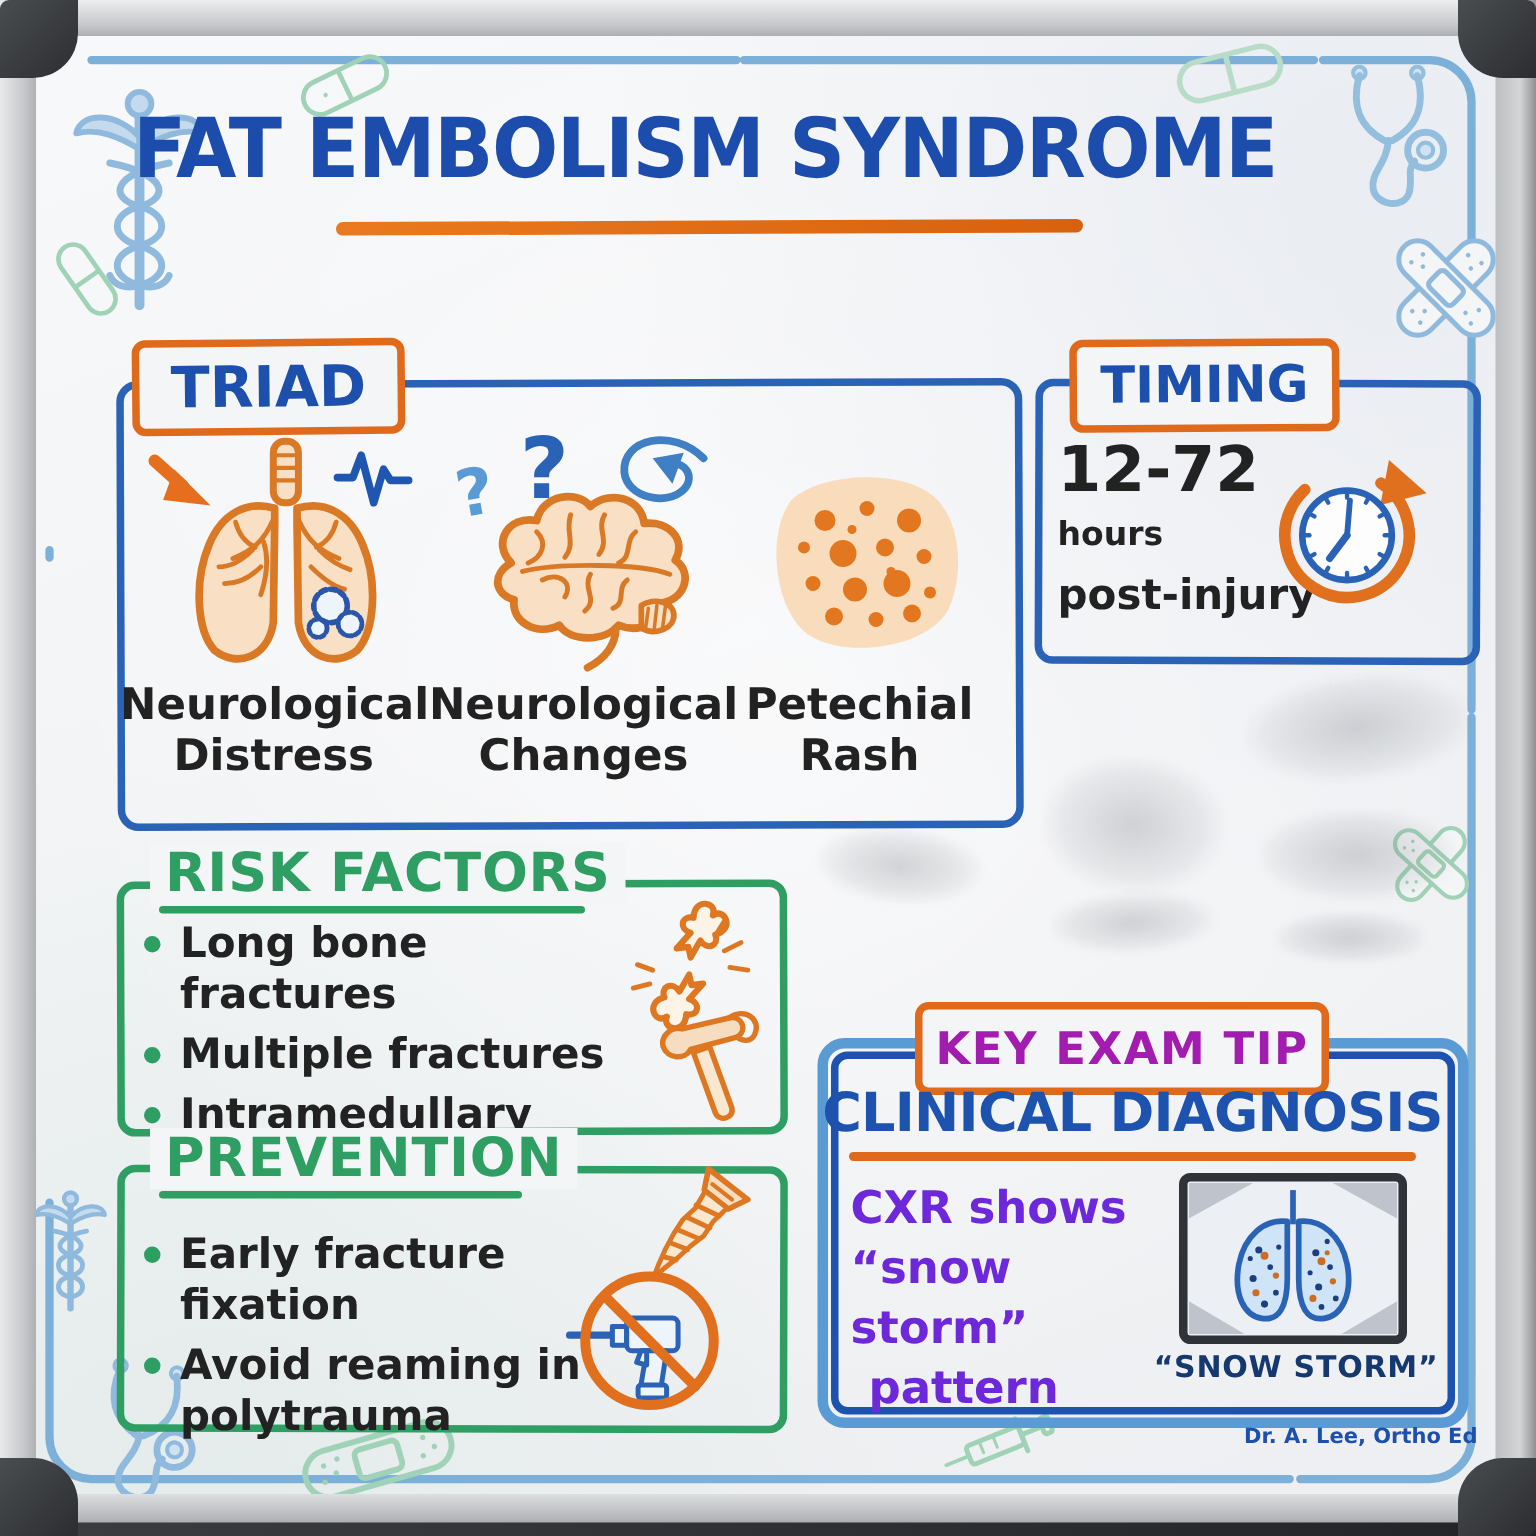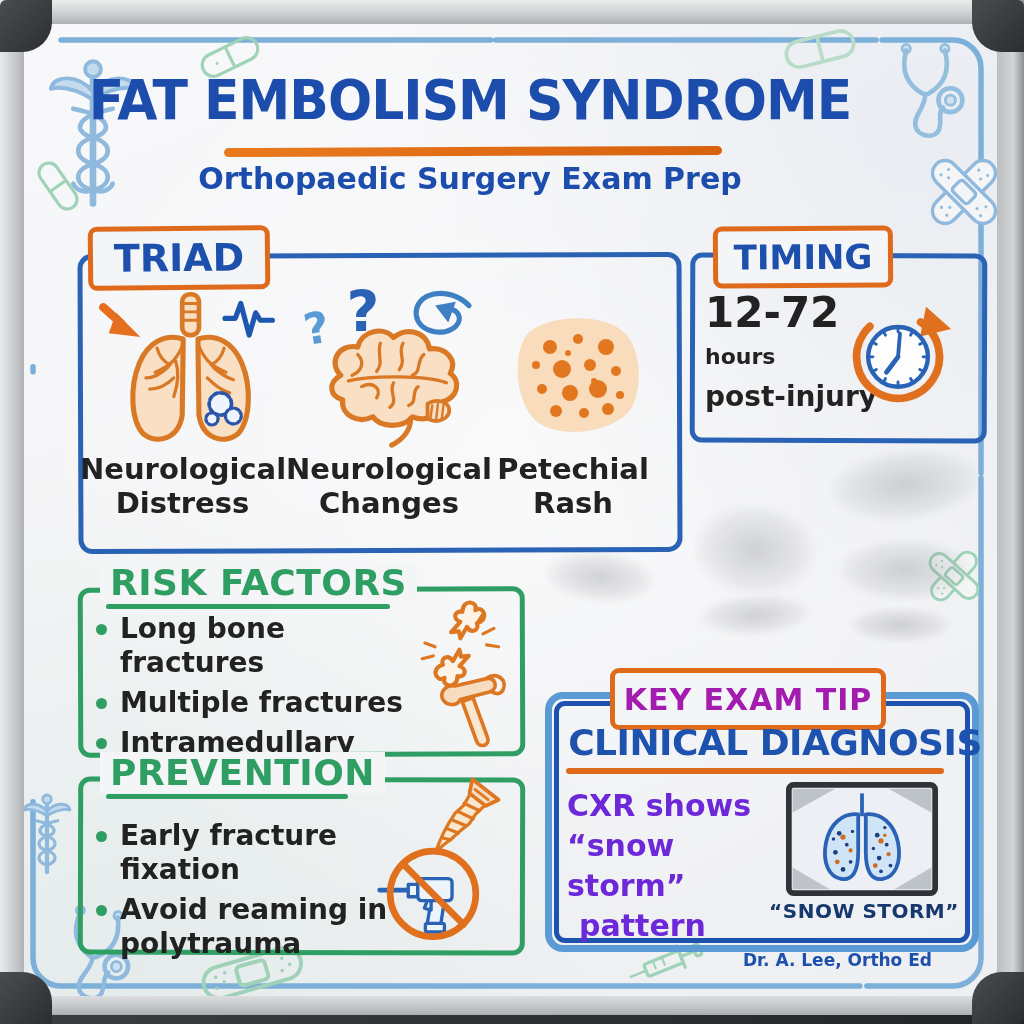--- a/index.html
+++ b/index.html
@@ -46,29 +46,29 @@
   .bullet{flex:none;width:11px;height:11px;border-radius:50%;background:#2f9e63;margin-top:12px;}
   .triad-label{position:absolute;z-index:3;text-align:center;font-size:29px;font-weight:600;color:#222;line-height:34px;}
   .timing-text{position:absolute;left:705px;top:290px;z-index:3;color:#222;}
   .timing-text .range{display:block;font-size:42px;font-weight:700;line-height:46px;}
   .timing-text .unit{display:block;font-size:22px;font-weight:700;line-height:42px;}
   .timing-text .qual{display:block;font-size:28px;font-weight:700;line-height:38px;}
   .key-outer{position:absolute;left:545px;top:692px;width:420px;height:246px;z-index:2;
     border:7px solid #5b9bd5;border-radius:18px;}
   .key-inner{position:absolute;inset:2px;border:5px solid #1d52ae;border-radius:11px;}
   .key-head{position:absolute;left:545px;top:722px;width:420px;z-index:3;text-align:center;
-    font-size:36px;font-weight:800;color:#1d52ae;letter-spacing:-.5px;padding-left:20px;}
+    font-size:36px;font-weight:800;color:#1d52ae;letter-spacing:-.5px;}
   .key-rule{position:absolute;left:566px;top:768px;width:378px;height:6px;background:#e06a1c;border-radius:3px;z-index:3;}
   .cxr{position:absolute;left:567px;top:786px;width:230px;z-index:3;
     font-size:30px;font-weight:600;color:#6d28d9;line-height:40px;}
   .cxr .l3{padding-left:12px;}
   .xray-cap{position:absolute;left:766px;top:899px;width:196px;z-index:3;text-align:center;
     font-size:20px;font-weight:800;color:#15386e;letter-spacing:.5px;}
-  .signature{position:absolute;left:690px;top:950px;width:295px;z-index:3;text-align:center;
-    font-size:17px;font-weight:600;color:#1d4fad;}
+  .signature{position:absolute;left:690px;top:950px;width:295px;z-index:3;text-align:right;
+    font-size:14px;font-weight:600;color:#1d4fad;}
 </style>
 </head>
 <body>
 
 <div id="stage">
 
   <svg class="ic z1" style="left:0;top:0;width:1024px;height:1024px">
     <rect x="33" y="40" width="948" height="946" rx="28" fill="none" stroke="#7cb0d8" stroke-width="5.5" stroke-linecap="round" stroke-dasharray="430 5 380 6 520 5 610 7 999"></rect>
   </svg>
 
@@ -220,21 +220,20 @@
 
   <div class="smudge" style="left:830px;top:450px;width:150px;height:70px;transform:rotate(-6deg)"></div>
   <div class="smudge" style="left:695px;top:505px;width:120px;height:90px;transform:rotate(4deg)"></div>
   <div class="smudge" style="left:840px;top:540px;width:130px;height:60px"></div>
   <div class="smudge" style="left:700px;top:595px;width:110px;height:40px;transform:rotate(-3deg)"></div>
   <div class="smudge" style="left:850px;top:608px;width:100px;height:34px"></div>
   <div class="smudge" style="left:545px;top:552px;width:110px;height:50px;transform:rotate(5deg)"></div>
 
   <div class="title">FAT EMBOLISM SYNDROME</div>
   <div class="title-underline"></div>
-  <div class="subtitle">Orthopaedic Surgery Exam Prep</div>
 
   <div class="bbox" style="left:78px;top:253px;width:594px;height:290px;transform:rotate(-.2deg)"></div>
   <div class="tag" style="left:88px;top:226px;width:172px;height:54px;font-size:38px;transform:rotate(-.6deg)">TRIAD</div>
 
   <svg class="ic z3" style="left:92px;top:286px;width:186px;height:168px" viewBox="0 0 200 175">
     <g fill="none" stroke-linecap="round" stroke-linejoin="round">
       <line x1="12" y1="20" x2="32" y2="38" stroke="#e56f1e" stroke-width="9"></line>
       <polygon points="26,26 52,52 18,48" fill="#e56f1e"></polygon>
       <path d="M143 32 h11 l6 -16 l9 34 l7 -24 l5 8 h13" stroke="#1e56b0" stroke-width="5.5"></path>
       <rect x="97" y="6" width="18" height="44" rx="8" fill="#f9dfc4" stroke="#d97925" stroke-width="5"></rect>

